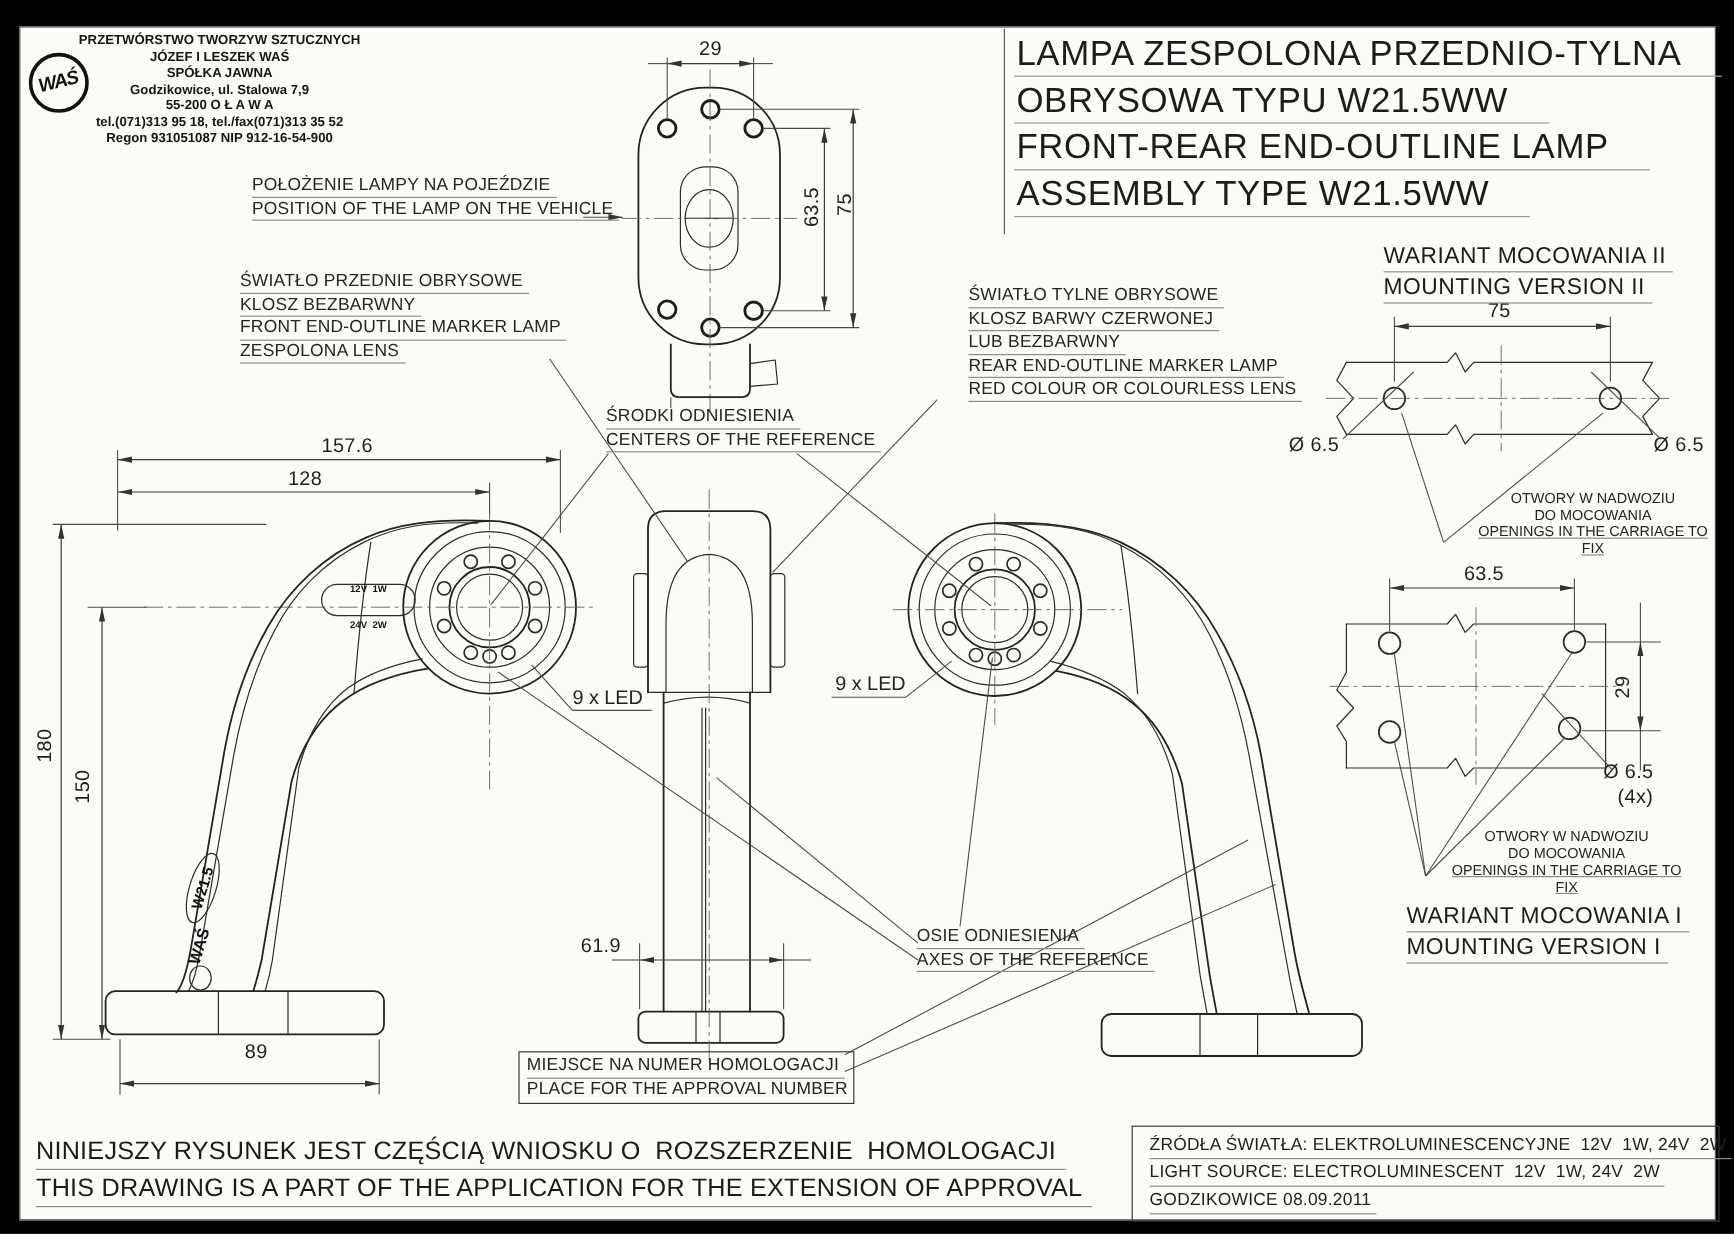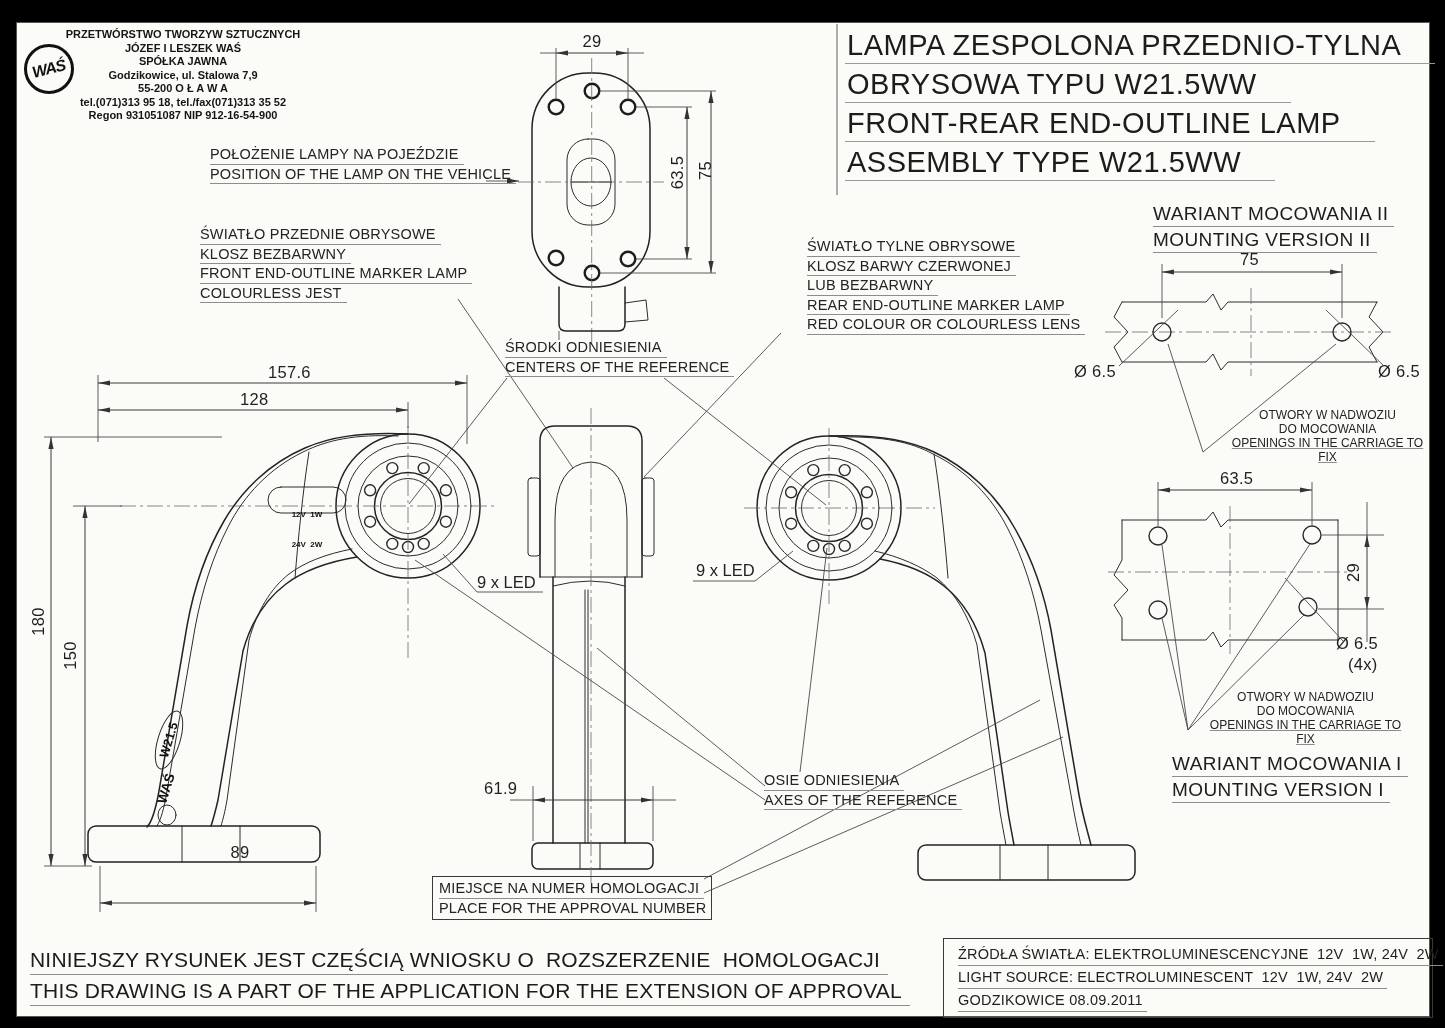--- a/index.html
+++ b/index.html
@@ -26,21 +26,21 @@
   .hdr div{font-size:19px;letter-spacing:0.4px;line-height:21px;color:#1d1d1d;border-bottom:1.2px solid #8d8d8d;width:max-content;padding:0 6px 2px 0;margin-bottom:2px;}
   .note{position:absolute;text-align:center;font-size:12px;line-height:14px;color:#242424;}
   .note .ul{text-decoration:underline;text-decoration-color:#8d8d8d;}
   .dim{position:absolute;font-size:16.5px;color:#1f1f1f;letter-spacing:0.3px;white-space:pre;}
   .vdim{width:50px;text-align:center;transform:rotate(-90deg);}
   .box{position:absolute;border:1.2px solid #3a3a3a;background:transparent;}
   .foot-l{position:absolute;left:30px;top:948px;}
   .foot-l div{font-size:21px;letter-spacing:0.2px;line-height:23px;color:#1b1b1b;border-bottom:1px solid #8d8d8d;width:max-content;padding:0 8px 3px 0;margin-bottom:4px;white-space:pre;}
   .foot-r{position:absolute;left:958px;top:946px;}
   .foot-r div{font-size:14.5px;letter-spacing:0.2px;line-height:17px;color:#1f1f1f;border-bottom:1px solid #8d8d8d;width:max-content;padding:0 4px 2px 0;margin-bottom:3px;white-space:pre;}
-  .plate-lbl{position:absolute;left:270px;top:490px;width:74px;height:21px;text-align:center;font-size:8px;font-weight:700;line-height:10px;color:#111;white-space:pre;}
+  .plate-lbl{position:absolute;left:270px;top:466px;width:74px;height:21px;text-align:center;font-size:8px;font-weight:700;line-height:10px;color:#111;white-space:pre;}
   .stem-txt{position:absolute;width:60px;text-align:center;font-weight:700;color:#111;}
 </style>
 </head>
 <body>
 
 <div class="stage">
   <div class="paper"></div>
 
   <svg class="art" width="1445" height="1028" viewBox="0 0 1445 1028">
     <defs>
@@ -264,21 +264,21 @@
 
   <div class="abs lbl" style="left:210px;top:146px;">
     <div>POŁOŻENIE LAMPY NA POJEŹDZIE</div>
     <div>POSITION OF THE LAMP ON THE VEHICLE</div>
   </div>
 
   <div class="abs lbl" style="left:200px;top:226px;">
     <div>ŚWIATŁO PRZEDNIE OBRYSOWE</div>
     <div>KLOSZ BEZBARWNY</div>
     <div>FRONT END-OUTLINE MARKER LAMP</div>
-    <div>COLOURLESS JEST</div>
+    <div>ZESPOLONA LENS</div>
   </div>
 
   <div class="abs lbl" style="left:505px;top:339px;">
     <div>ŚRODKI ODNIESIENIA</div>
     <div>CENTERS OF THE REFERENCE</div>
   </div>
 
   <div class="abs lbl" style="left:807px;top:238px;">
     <div>ŚWIATŁO TYLNE OBRYSOWE</div>
     <div>KLOSZ BARWY CZERWONEJ</div>
@@ -308,21 +308,21 @@
   <div class="stem-txt" style="left:139px;top:733px;font-size:12.5px;transform:rotate(-73deg);">W21.5</div>
   <div class="stem-txt" style="left:136px;top:781px;font-size:13.5px;transform:rotate(-73deg);">WAŚ</div>
 
   <div class="dim" style="left:578px;top:32px;width:28px;text-align:center;">29</div>
   <div class="dim vdim" style="left:652px;top:163px;">63.5</div>
   <div class="dim vdim" style="left:680px;top:161px;">75</div>
   <div class="dim" style="left:268px;top:363px;">157.6</div>
   <div class="dim" style="left:240px;top:390px;">128</div>
   <div class="dim vdim" style="left:13px;top:612px;">180</div>
   <div class="dim vdim" style="left:45px;top:646px;">150</div>
-  <div class="dim" style="left:193px;top:843px;width:30px;text-align:center;margin-left:32px;">89</div>
+  <div class="dim" style="left:193px;top:868px;width:30px;text-align:right;">89</div>
   <div class="dim" style="left:484px;top:779px;">61.9</div>
 
   <div class="abs hdr" style="left:1153px;top:203px;">
     <div>WARIANT MOCOWANIA II</div>
     <div>MOUNTING VERSION II</div>
   </div>
   <div class="dim" style="left:1240px;top:250px;">75</div>
   <div class="dim" style="left:1074px;top:362px;">Ø 6.5</div>
   <div class="dim" style="left:1378px;top:362px;">Ø 6.5</div>
   <div class="note" style="left:1225px;top:408px;width:205px;">

